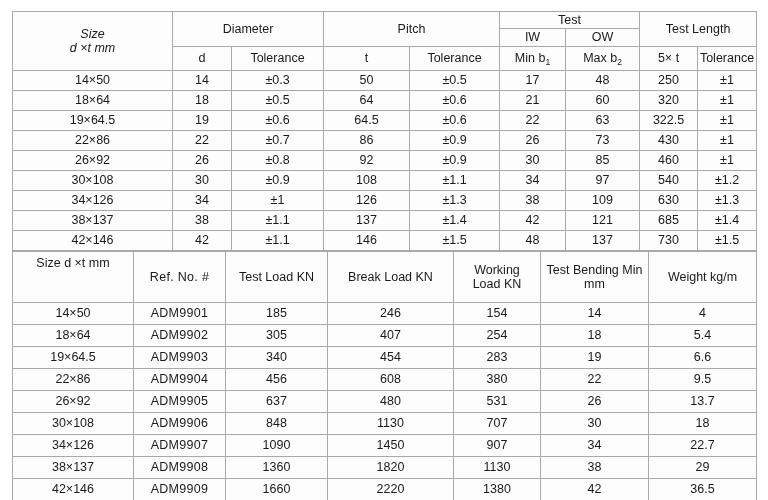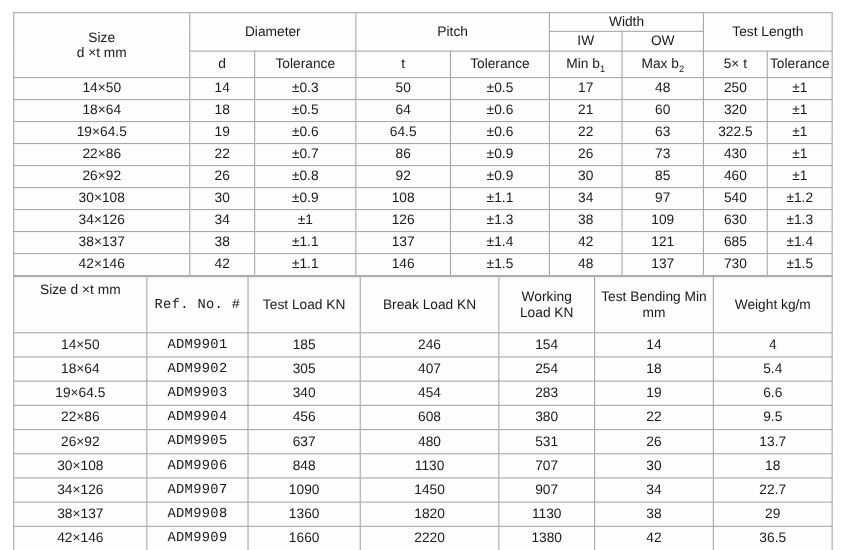--- a/index.html
+++ b/index.html
@@ -39,38 +39,38 @@
     font-size: 12.5px;
     line-height: 1.15;
     color: #1a1a1a;
     padding: 0;
     background: #fdfdfd;
   }
 
   
   #table-dimensions th.grp      { height: 33px; }
   #table-dimensions th.sub      { height: 23px; }
-  #table-dimensions th.sizehead { height: 56px; }
+  #table-dimensions th.sizehead { height: 56px; font-style: italic; }
   #table-dimensions td          { height: 19px; }
 
   #table-dimensions th.sizehead .l1 { display: block; }
   #table-dimensions th.sizehead .l2 { display: block; }
 
   
   #table-loads th      { height: 46px; }
   #table-loads td      { height: 21px; }
 
   #table-loads th.sizecol {
     vertical-align: top;
     padding-top: 4px;
   }
   #table-loads th.two-line span { display: block; }
 
   .refno {
-    font-family: Liberation Mono, monospace;
+    font-family: Liberation Sans, sans-serif;
     font-size: 11.5px;
     letter-spacing: 0.3px;
   }
 
   sub {
     font-size: 8.5px;
     vertical-align: baseline;
     position: relative;
     top: 2.5px;
   }
@@ -95,21 +95,21 @@
         <col style="width:59px">
     </colgroup>
     <thead>
       <tr>
         <th class="sizehead" rowspan="3">
           <span class="l1">Size</span>
           <span class="l2">d ×t mm</span>
         </th>
         <th class="grp" colspan="2" rowspan="2">Diameter</th>
         <th class="grp" colspan="2" rowspan="2">Pitch</th>
-        <th colspan="2" style="height:16px">Width</th>
+        <th colspan="2" style="height:16px">Test</th>
         <th class="grp" colspan="2" rowspan="2">Test Length</th>
       </tr>
       <tr>
         <th style="height:17px">IW</th>
         <th style="height:17px">OW</th>
       </tr>
       <tr>
         <th class="sub">d</th>
         <th class="sub">Tolerance</th>
         <th class="sub">t</th>

